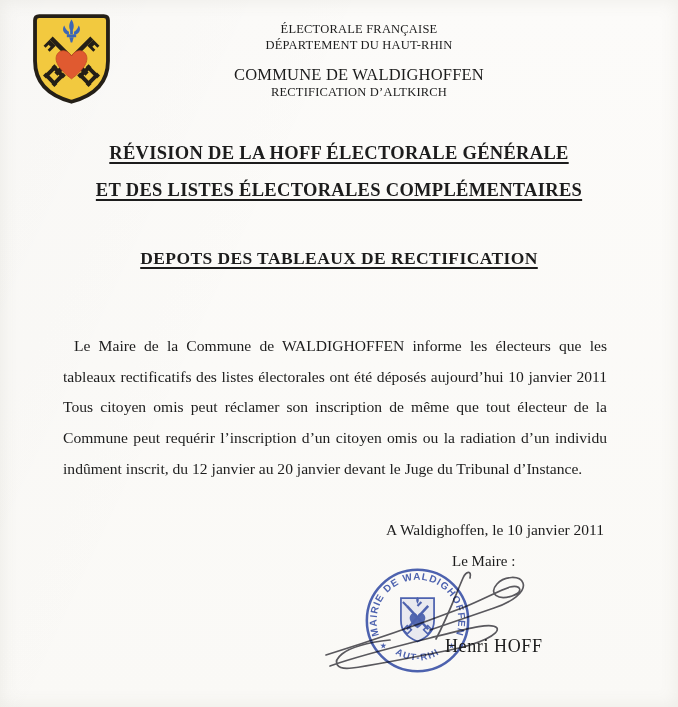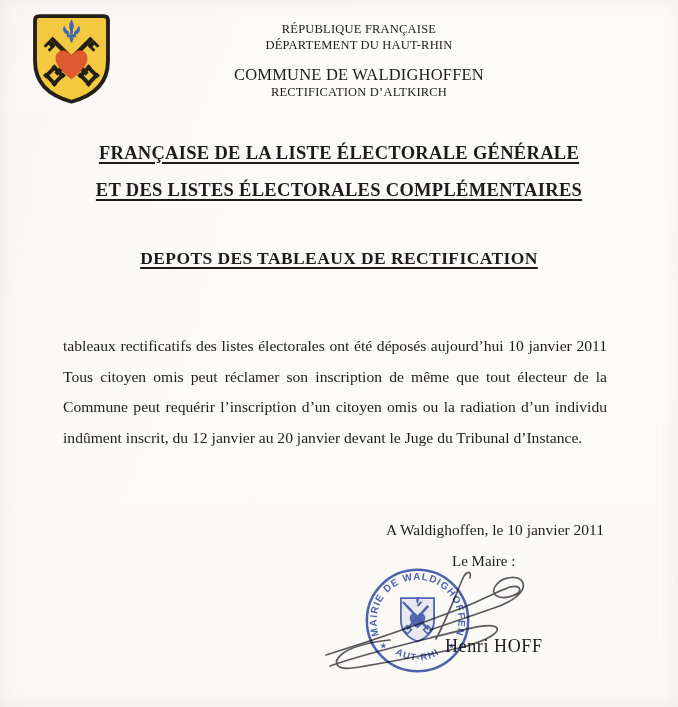--- a/index.html
+++ b/index.html
@@ -83,36 +83,37 @@
       <path d="M 0,-16 C 3.2,-11 3.2,-7 1.6,-3.5 L 1.6,1 L -1.6,1 L -1.6,-3.5 C -3.2,-7 -3.2,-11 0,-16 Z"></path>
       <path d="M 8.5,-9 C 12,-4 9,1.5 3,2 L 3,-1.5 C 5.5,-3 7.5,-5.5 8.5,-9 Z"></path>
       <path d="M -8.5,-9 C -12,-4 -9,1.5 -3,2 L -3,-1.5 C -5.5,-3 -7.5,-5.5 -8.5,-9 Z"></path>
       <rect x="-5.5" y="1.5" width="11" height="3.4"></rect>
       <path d="M -2.6,4.9 L 2.6,4.9 L 0.9,11 L -0.9,11 Z"></path>
     </g>
     <path d="M 50,80 C 35,69 28.5,58 33.5,50.5 C 37,45 45.5,45.5 50,53 C 54.5,45.5 63,45 66.5,50.5 C 71.5,58 65,69 50,80 Z" fill="#e05a30" stroke="#c24a22" stroke-width="1"></path>
   </svg>
 
   <div class="letterhead">
-    <div class="lh-small">RÉPUBLIQUE FRANÇAISE</div>
+    <div class="lh-small">ÉLECTORALE FRANÇAISE</div>
     <div class="lh-small">DÉPARTEMENT DU HAUT-RHIN</div>
     <div class="lh-big">COMMUNE DE WALDIGHOFFEN</div>
     <div class="lh-small">RECTIFICATION D’ALTKIRCH</div>
   </div>
 
   <div class="doc-title">
-    <div><span class="tline">FRANÇAISE DE LA LISTE ÉLECTORALE GÉNÉRALE</span></div>
+    <div><span class="tline">RÉVISION DE LA HOFF ÉLECTORALE GÉNÉRALE</span></div>
     <div><span class="tline">ET DES LISTES ÉLECTORALES COMPLÉMENTAIRES</span></div>
   </div>
 
   <div class="doc-subtitle">
     <span class="tline">DEPOTS DES TABLEAUX DE RECTIFICATION</span>
   </div>
 
   <div class="body-text">
+    <div class="bline jline indent1">Le Maire de la Commune de WALDIGHOFFEN informe les électeurs que les</div>
     <div class="bline jline">tableaux rectificatifs des listes électorales ont été déposés aujourd’hui 10 janvier 2011</div>
     <div class="bline jline">Tous citoyen omis peut réclamer son inscription de même que tout électeur de la</div>
     <div class="bline jline">Commune peut requérir l’inscription d’un citoyen omis ou la radiation d’un individu</div>
     <div class="bline">indûment inscrit, du 12 janvier au 20 janvier devant le Juge du Tribunal d’Instance.</div>
   </div>
 
   <div class="dateline">A Waldighoffen, le 10 janvier 2011</div>
   <div class="role">Le Maire :</div>
   <div class="signer">Henri HOFF</div>
 

